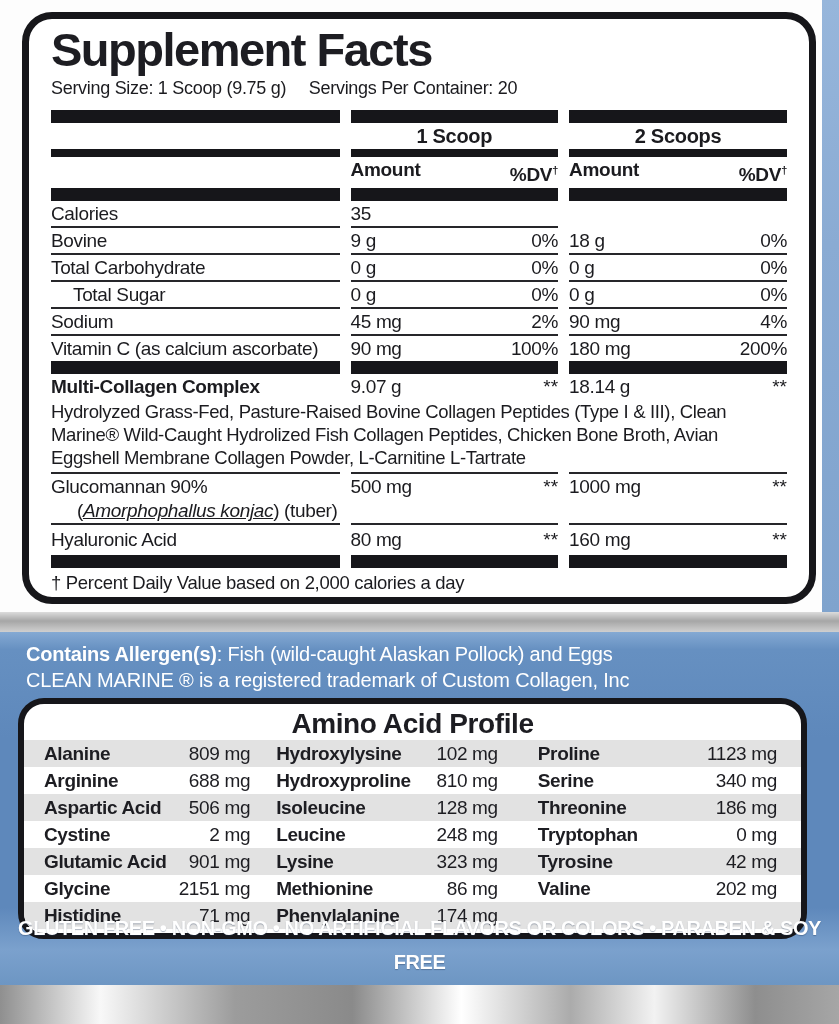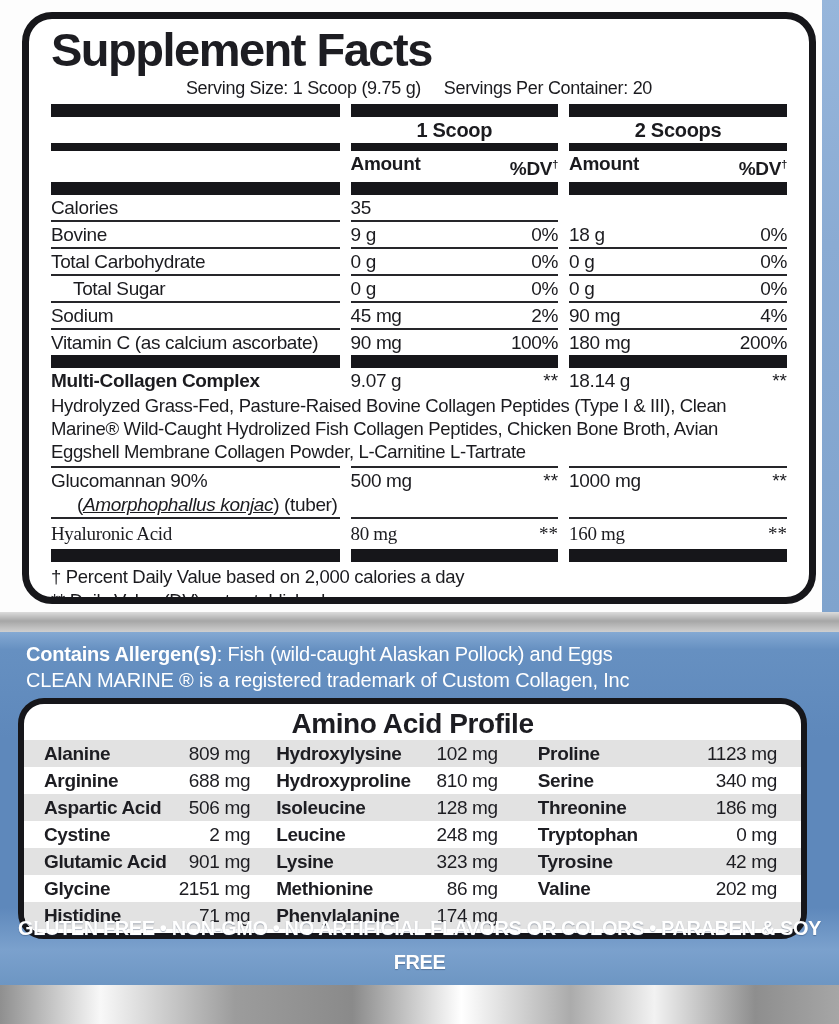--- a/index.html
+++ b/index.html
@@ -18,21 +18,21 @@
   }
   .facts-panel {
     position:absolute; top:12px; left:22px; width:794px; height:592px;
     background:#ffffff; border:7px solid #16161a; border-radius:30px;
     padding:6px 22px 4px 22px; overflow:hidden;
   }
   .facts-title {
     font-size:47px; font-weight:bold; letter-spacing:-1.5px;
     line-height:50px; color:#1d1d22;
   }
-  .serving-line { font-size:18px; line-height:23px; margin-top:2px; margin-bottom:4px; letter-spacing:-0.3px;text-align:center; }
+  .serving-line { font-size:18px; line-height:23px; margin-top:2px; margin-bottom:10px; letter-spacing:-0.3px; }
   .serving-line span + span { margin-left:18px; }
 
   
   .cols { display:flex; width:100%; }
   .c1 { width:39.2%; } .c2 { width:28.2%; } .c3 { width:29.6%; }
   .gut { width:1.5%; flex:none; }
   .brow .c1,.brow .c2,.brow .c3 { background:#16161a; }
   .brow.thick { height:13px; }
   .brow.thin  { height:8px; }
   .brow { margin:0; }
@@ -283,21 +283,21 @@
       </div>
 
       <div class="cols rule-row">
           <i class="c1"></i>
           <i class="gut"></i>
           <i class="c2"></i>
           <i class="gut"></i>
           <i class="c3"></i>
         </div>
 
-      <div class="cols d-row" style="margin-top:2px;font-family:Liberation Serif, serif;">
+      <div class="cols d-row" style="margin-top:2px;">
         <div class="c1">Hyaluronic Acid</div>
           <div class="gut"></div>
         <div class="c2">
             <span>80 mg</span>
             <span class="dv-cell stars">**</span>
           </div>
           <div class="gut"></div>
         <div class="c3">
             <span>160 mg</span>
             <span class="dv-cell stars">**</span>

